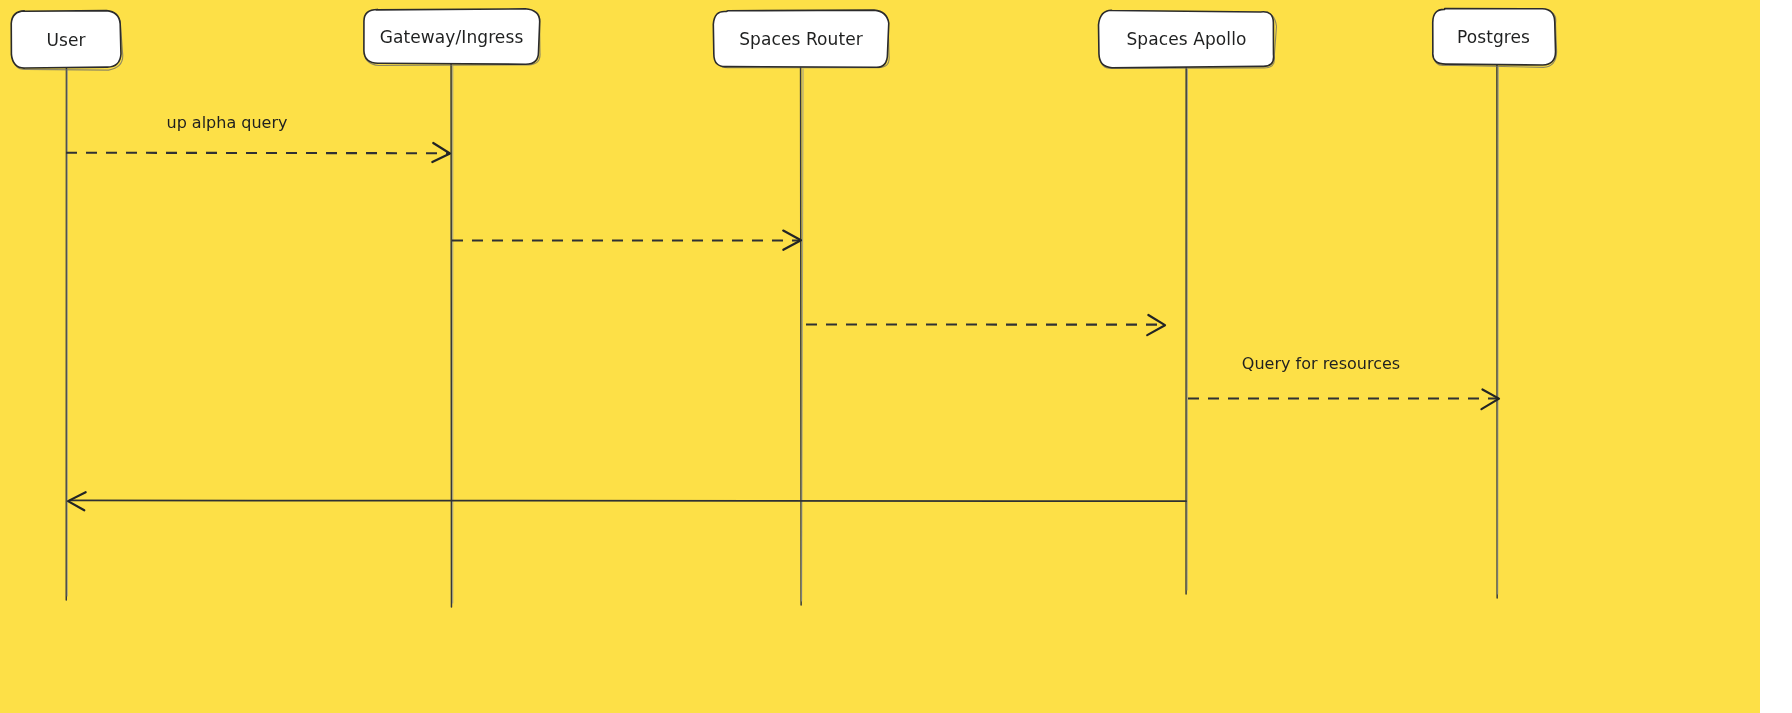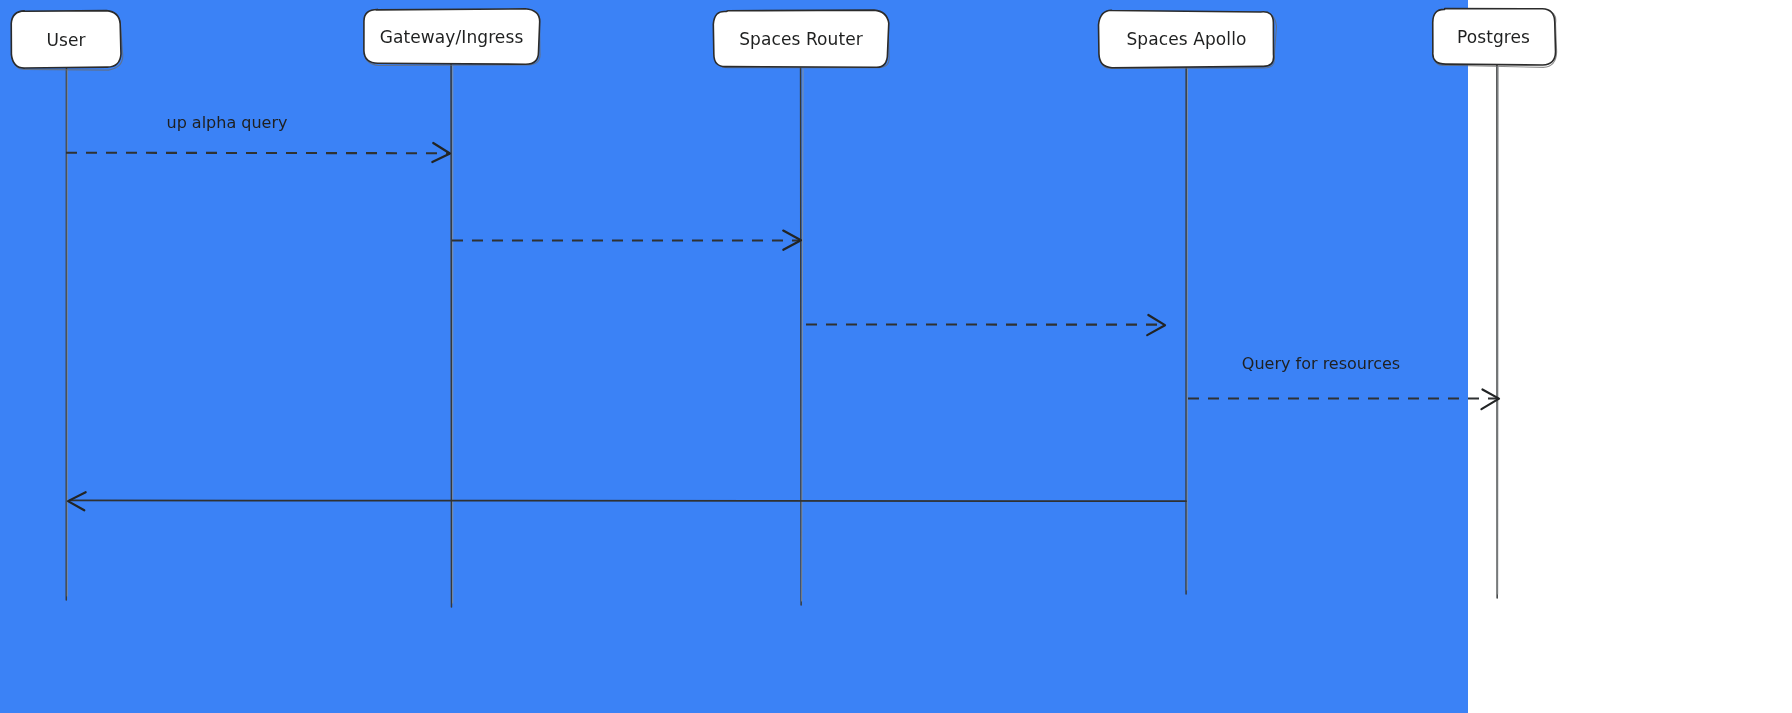--- a/index.html
+++ b/index.html
@@ -9,23 +9,23 @@
     background: #ffffff;
   }
   body {
     font-family: "DejaVu Sans", sans-serif;
     width: 1792px;
     height: 713px;
     overflow: hidden;
   }
   #diagram-root {
     position: relative;
-    width: 1468px;
+    width: 1760px;
     height: 713px;
-    background: #3b82f6;
+    background: #fde047;
     text-decoration: underline;
   }
   #diagram-svg {
     position: absolute;
     top: 0;
     left: 0;
     width: 1792px;
     height: 713px;
     display: block;
   }

